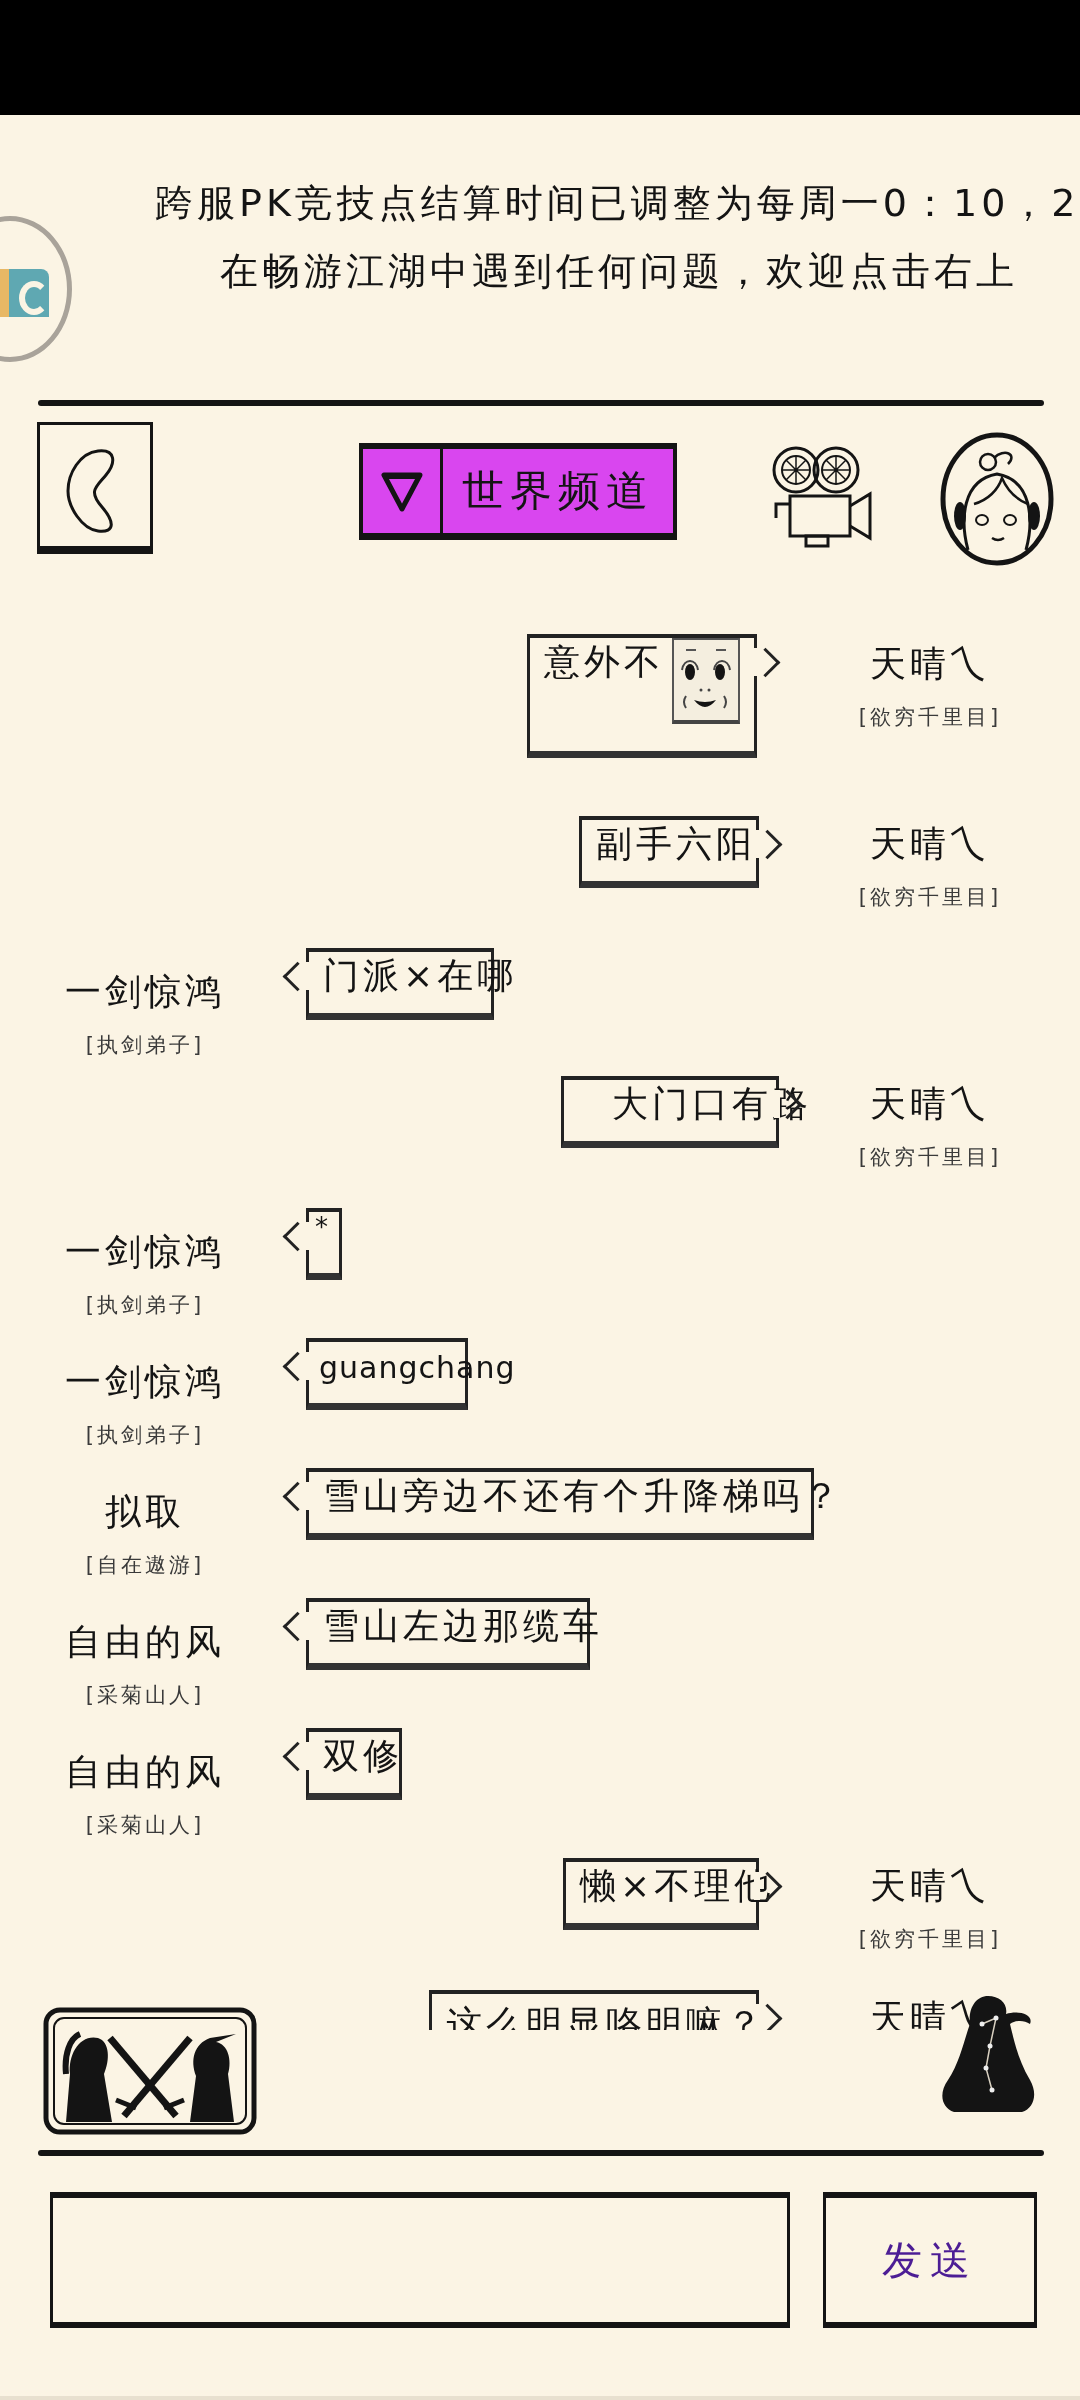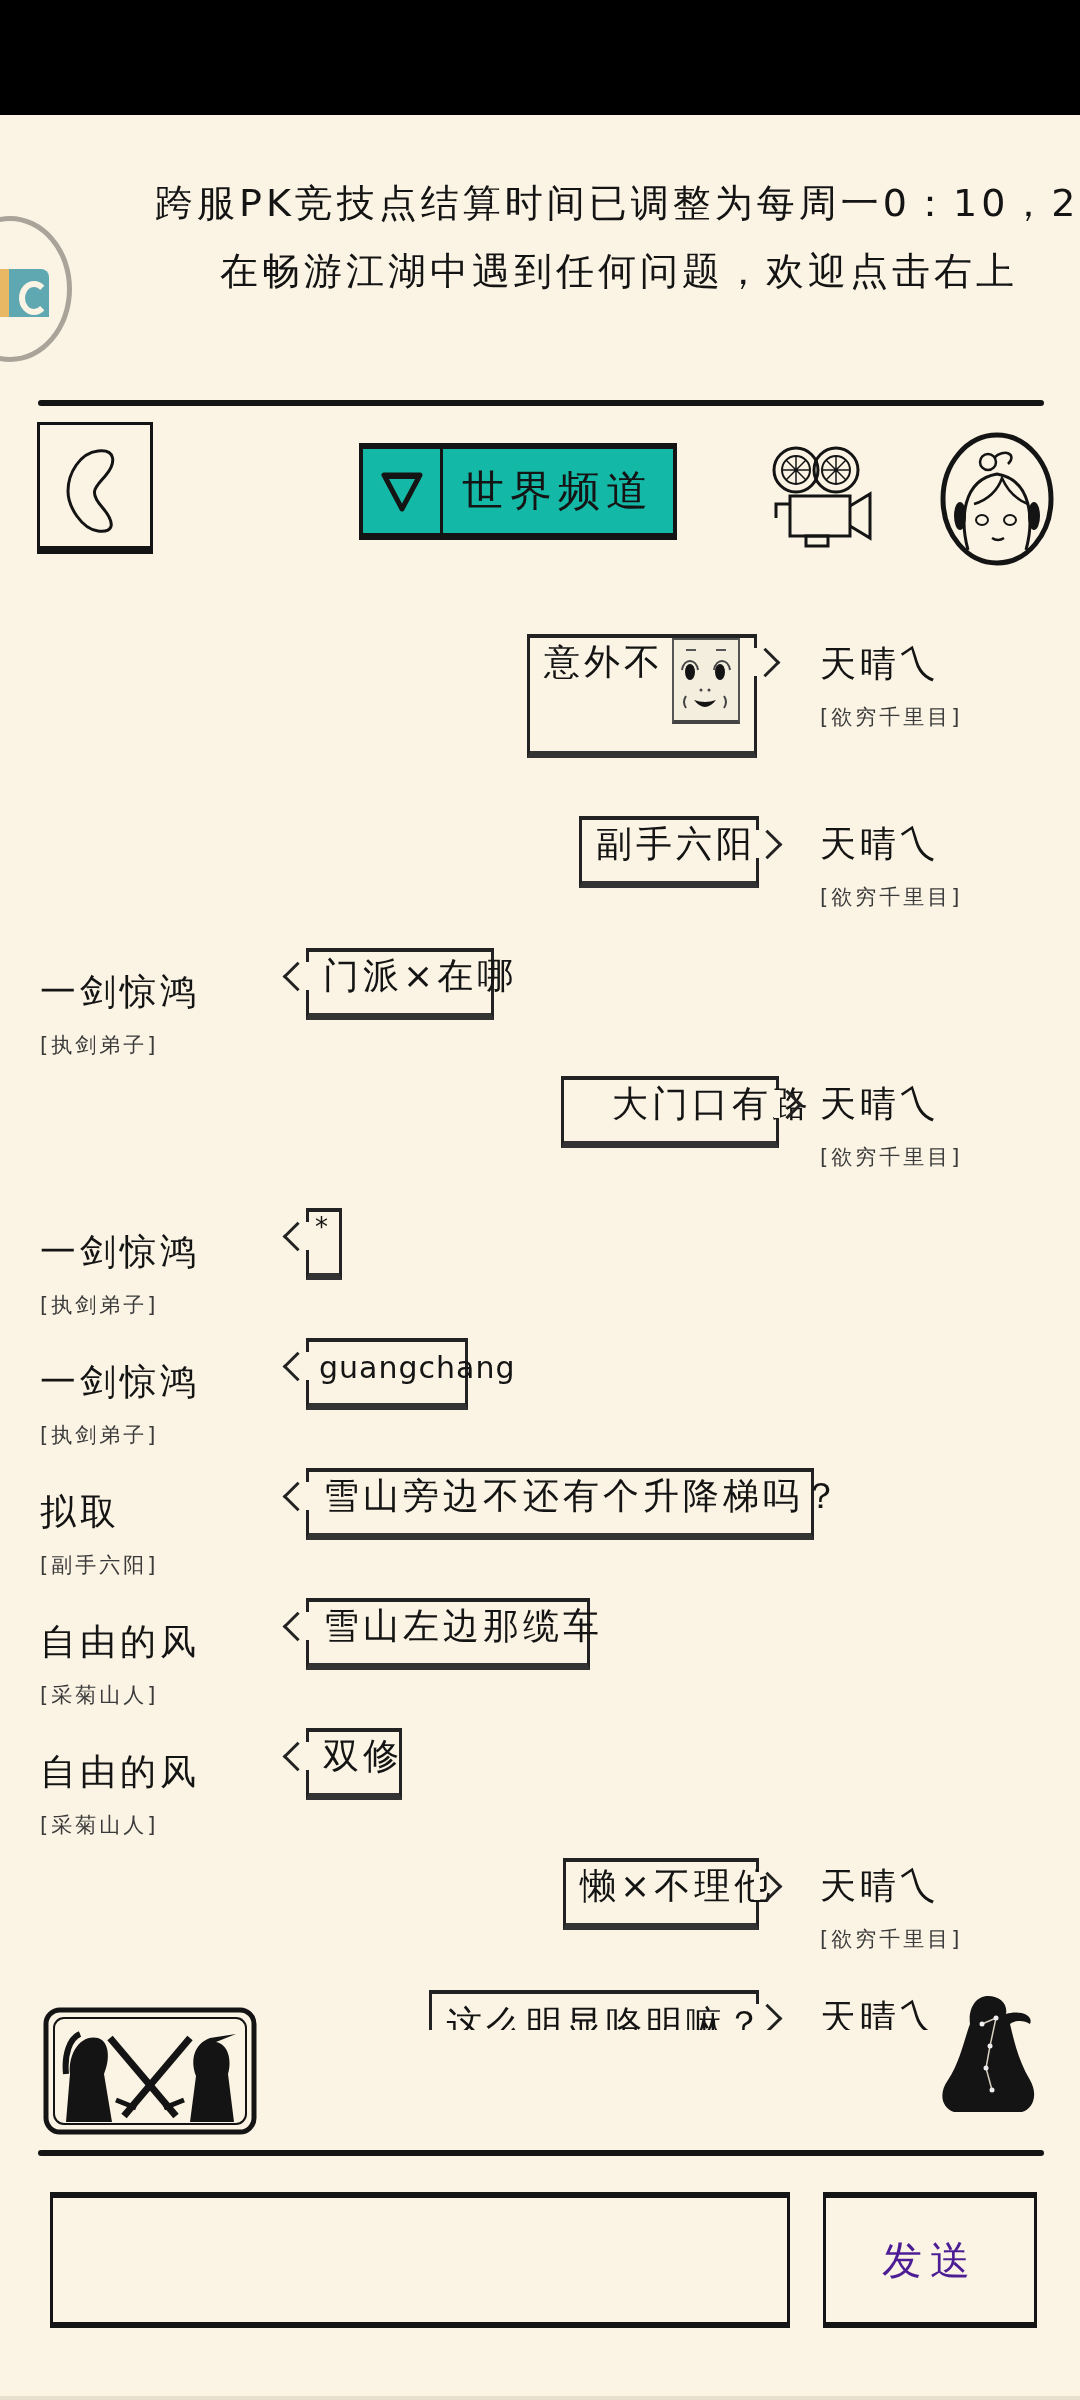--- a/index.html
+++ b/index.html
@@ -32,33 +32,33 @@
 
   
   .back-btn {
     position: absolute; left: 37px; top: 422px; width: 116px; height: 132px;
     border: 3px solid #141414; border-bottom-width: 8px; background: #FBF4E4;
   }
   .back-btn svg { position: absolute; left: 18px; top: 20px; }
 
   .channel-select {
     position: absolute; left: 359px; top: 443px; width: 318px; height: 97px;
-    border: 4px solid #141414; border-top-width: 6px; border-bottom-width: 7px; background: #14b8a6;
+    border: 4px solid #141414; border-top-width: 6px; border-bottom-width: 7px; background: #d946ef;
     display: flex; align-items: center;
   }
   .channel-select .tri-box { width: 80px; height: 100%; border-right: 3px solid #141414; display: flex; align-items: center; justify-content: center; }
   .channel-select .label { flex: 1; text-align: center; font-size: 42px; letter-spacing: 6px; }
 
   .video-icon { position: absolute; left: 766px; top: 440px; width: 116px; height: 112px; }
   .support-avatar { position: absolute; left: 938px; top: 430px; width: 118px; height: 138px; }
 
   
   .chat { position: absolute; left: 0; top: 580px; width: 1080px; height: 1450px; overflow: hidden; }
   .msg { position: absolute; }
-  .who { position: absolute; text-align: left; }
+  .who { position: absolute; text-align: center; }
   .who .name { font-size: 36px; letter-spacing: 4px; white-space: nowrap; }
   .who .title { font-size: 21px; letter-spacing: 3px; color: #3a3a3a; margin-top: 14px; white-space: nowrap; }
 
   .bubble {
     position: absolute; height: 72px;
     border: 3px solid #222; border-bottom: 7px solid #333; border-top-width: 4px;
     background: #FBF4E4; font-size: 36px; letter-spacing: 4px;
     display: flex; padding: 0 14px; white-space: nowrap;
   }
   .bubble.right::after {
@@ -232,21 +232,21 @@
       <div class="title">[执剑弟子]</div>
     </div>
     <div class="bubble left" style="left:306px; top:758px; width:162px; padding:8px 10px;">
       <span class="latin">guangchang</span>
     </div>
   </div>
 
   <div class="msg">
     <div class="who" style="left:40px; top:908px; width:210px;">
       <div class="name">拟取</div>
-      <div class="title">[副手六阳]</div>
+      <div class="title">[自在遨游]</div>
     </div>
     <div class="bubble left" style="left:306px; top:888px; width:508px;">
       <span>雪山旁边不还有个升降梯吗？</span>
     </div>
   </div>
 
   <div class="msg">
     <div class="who" style="left:40px; top:1038px; width:210px;">
       <div class="name">自由的风</div>
       <div class="title">[采菊山人]</div>

